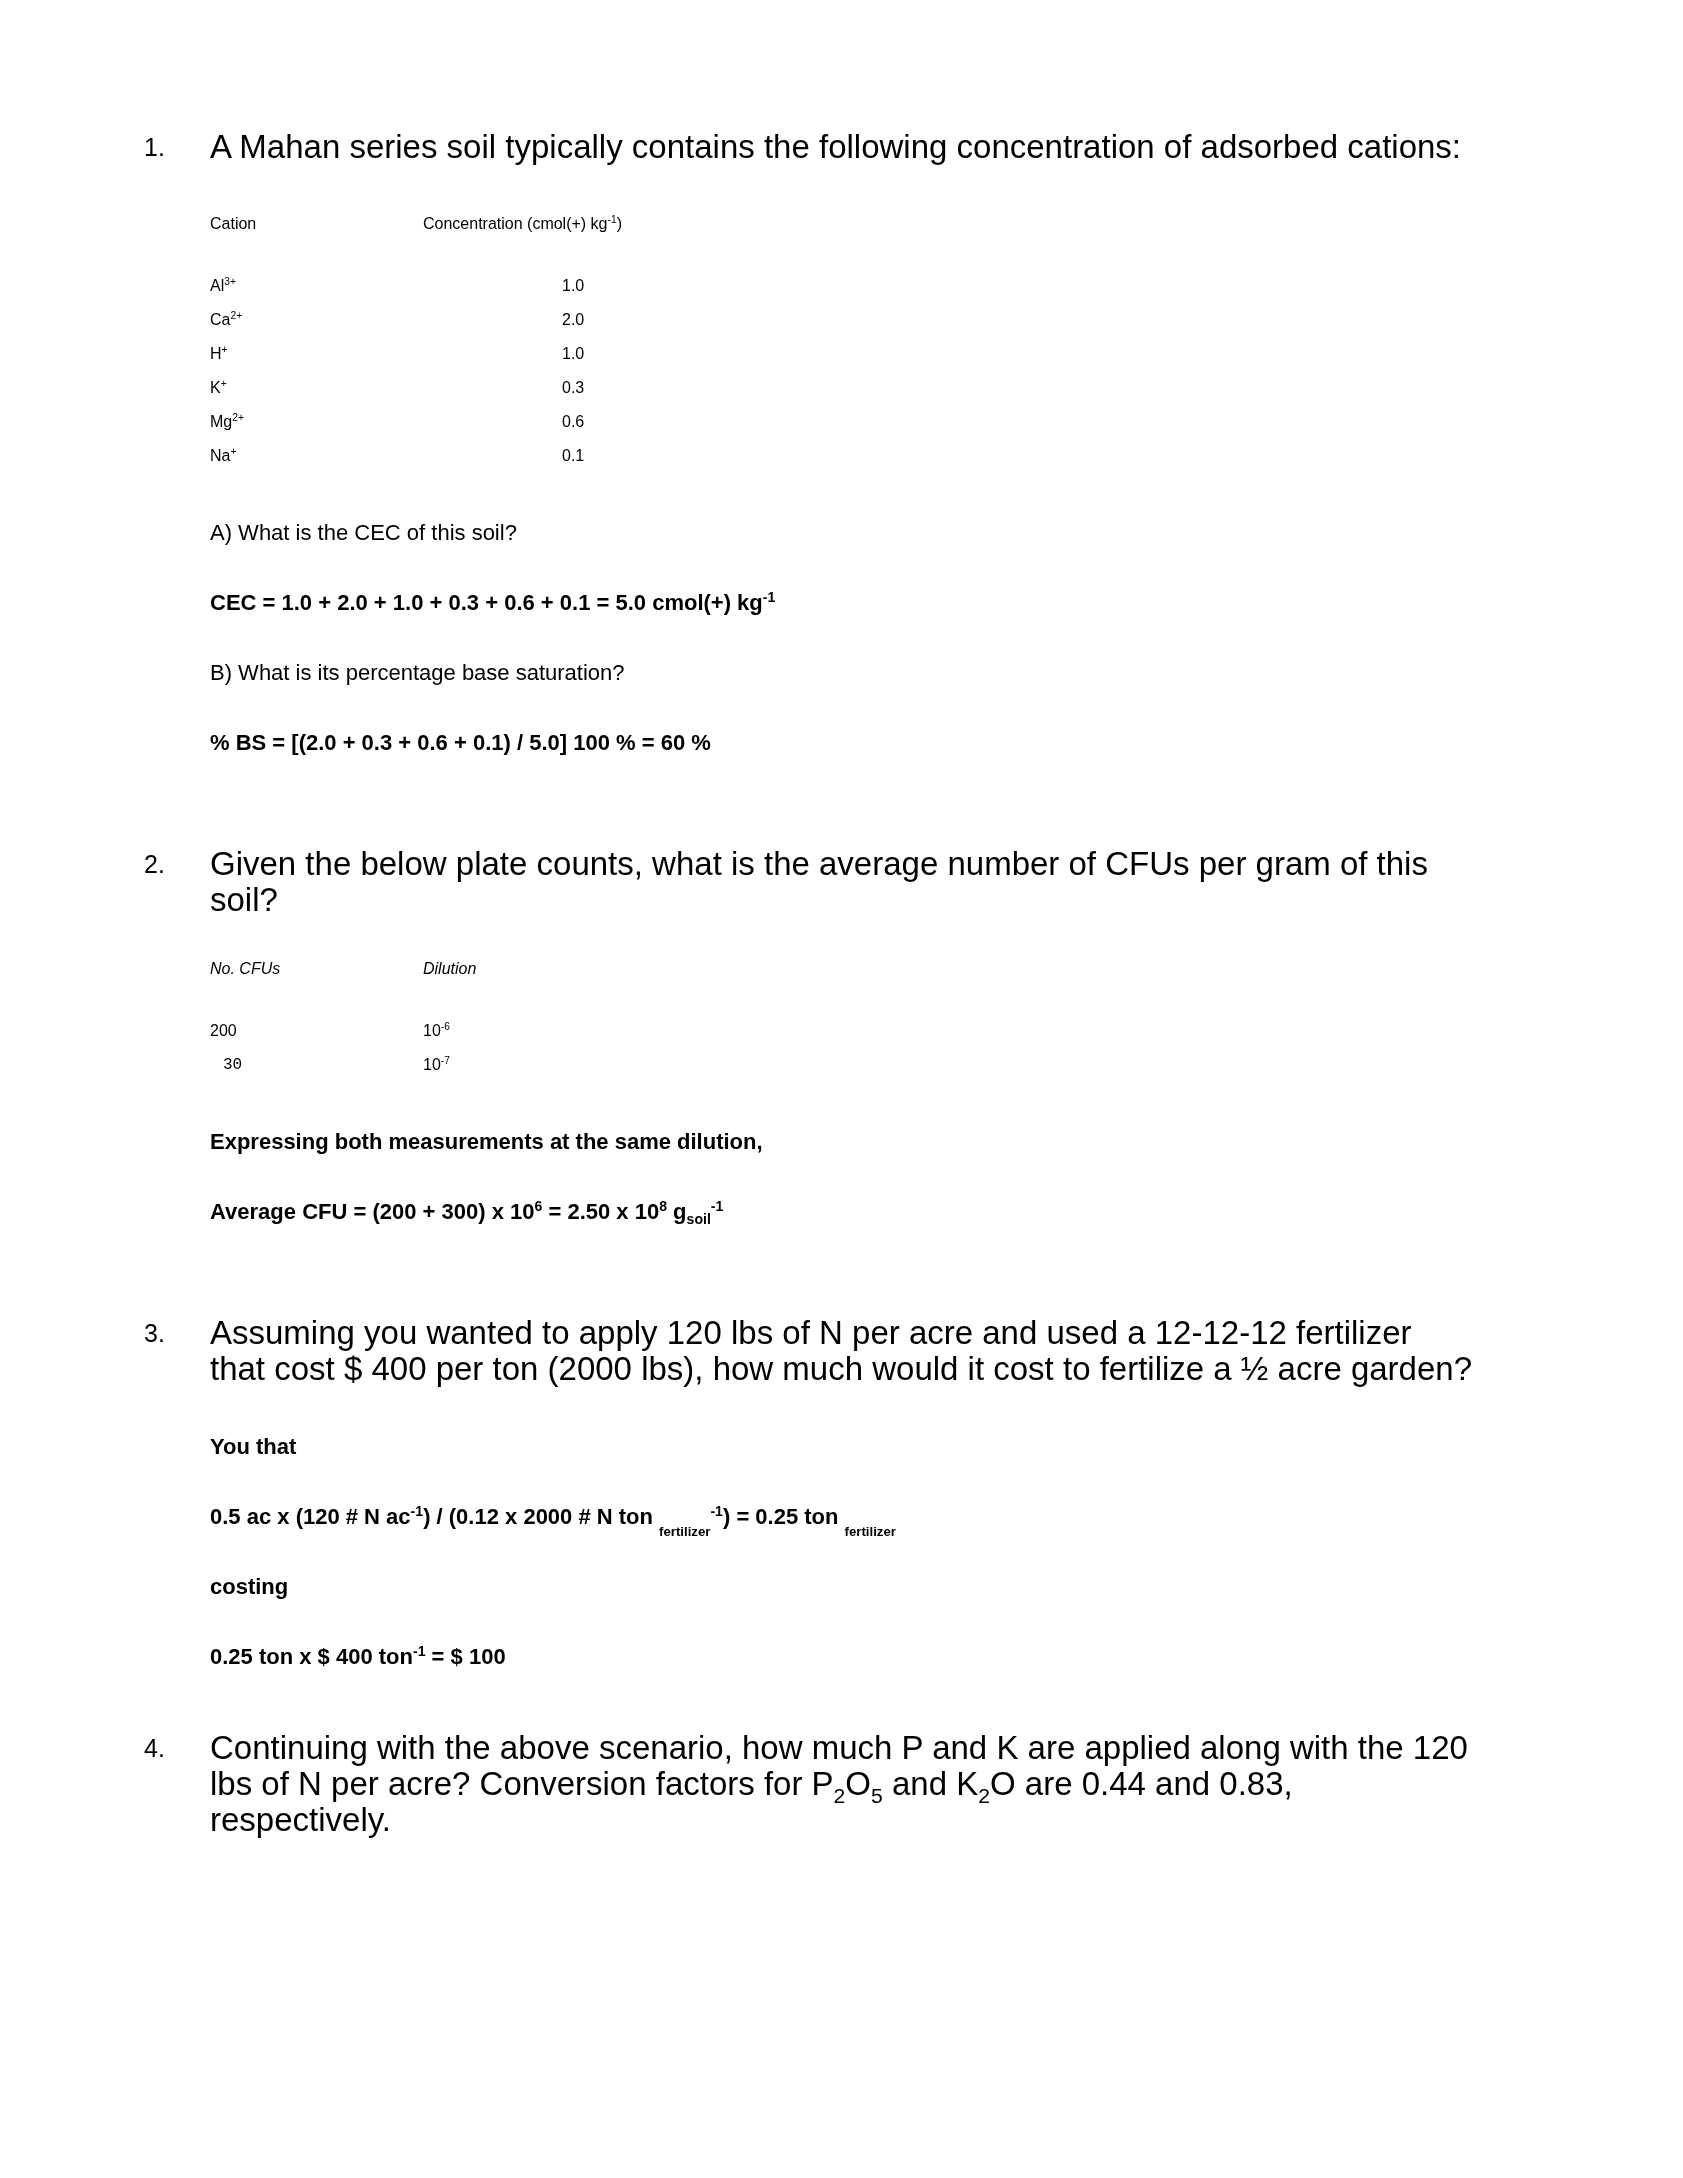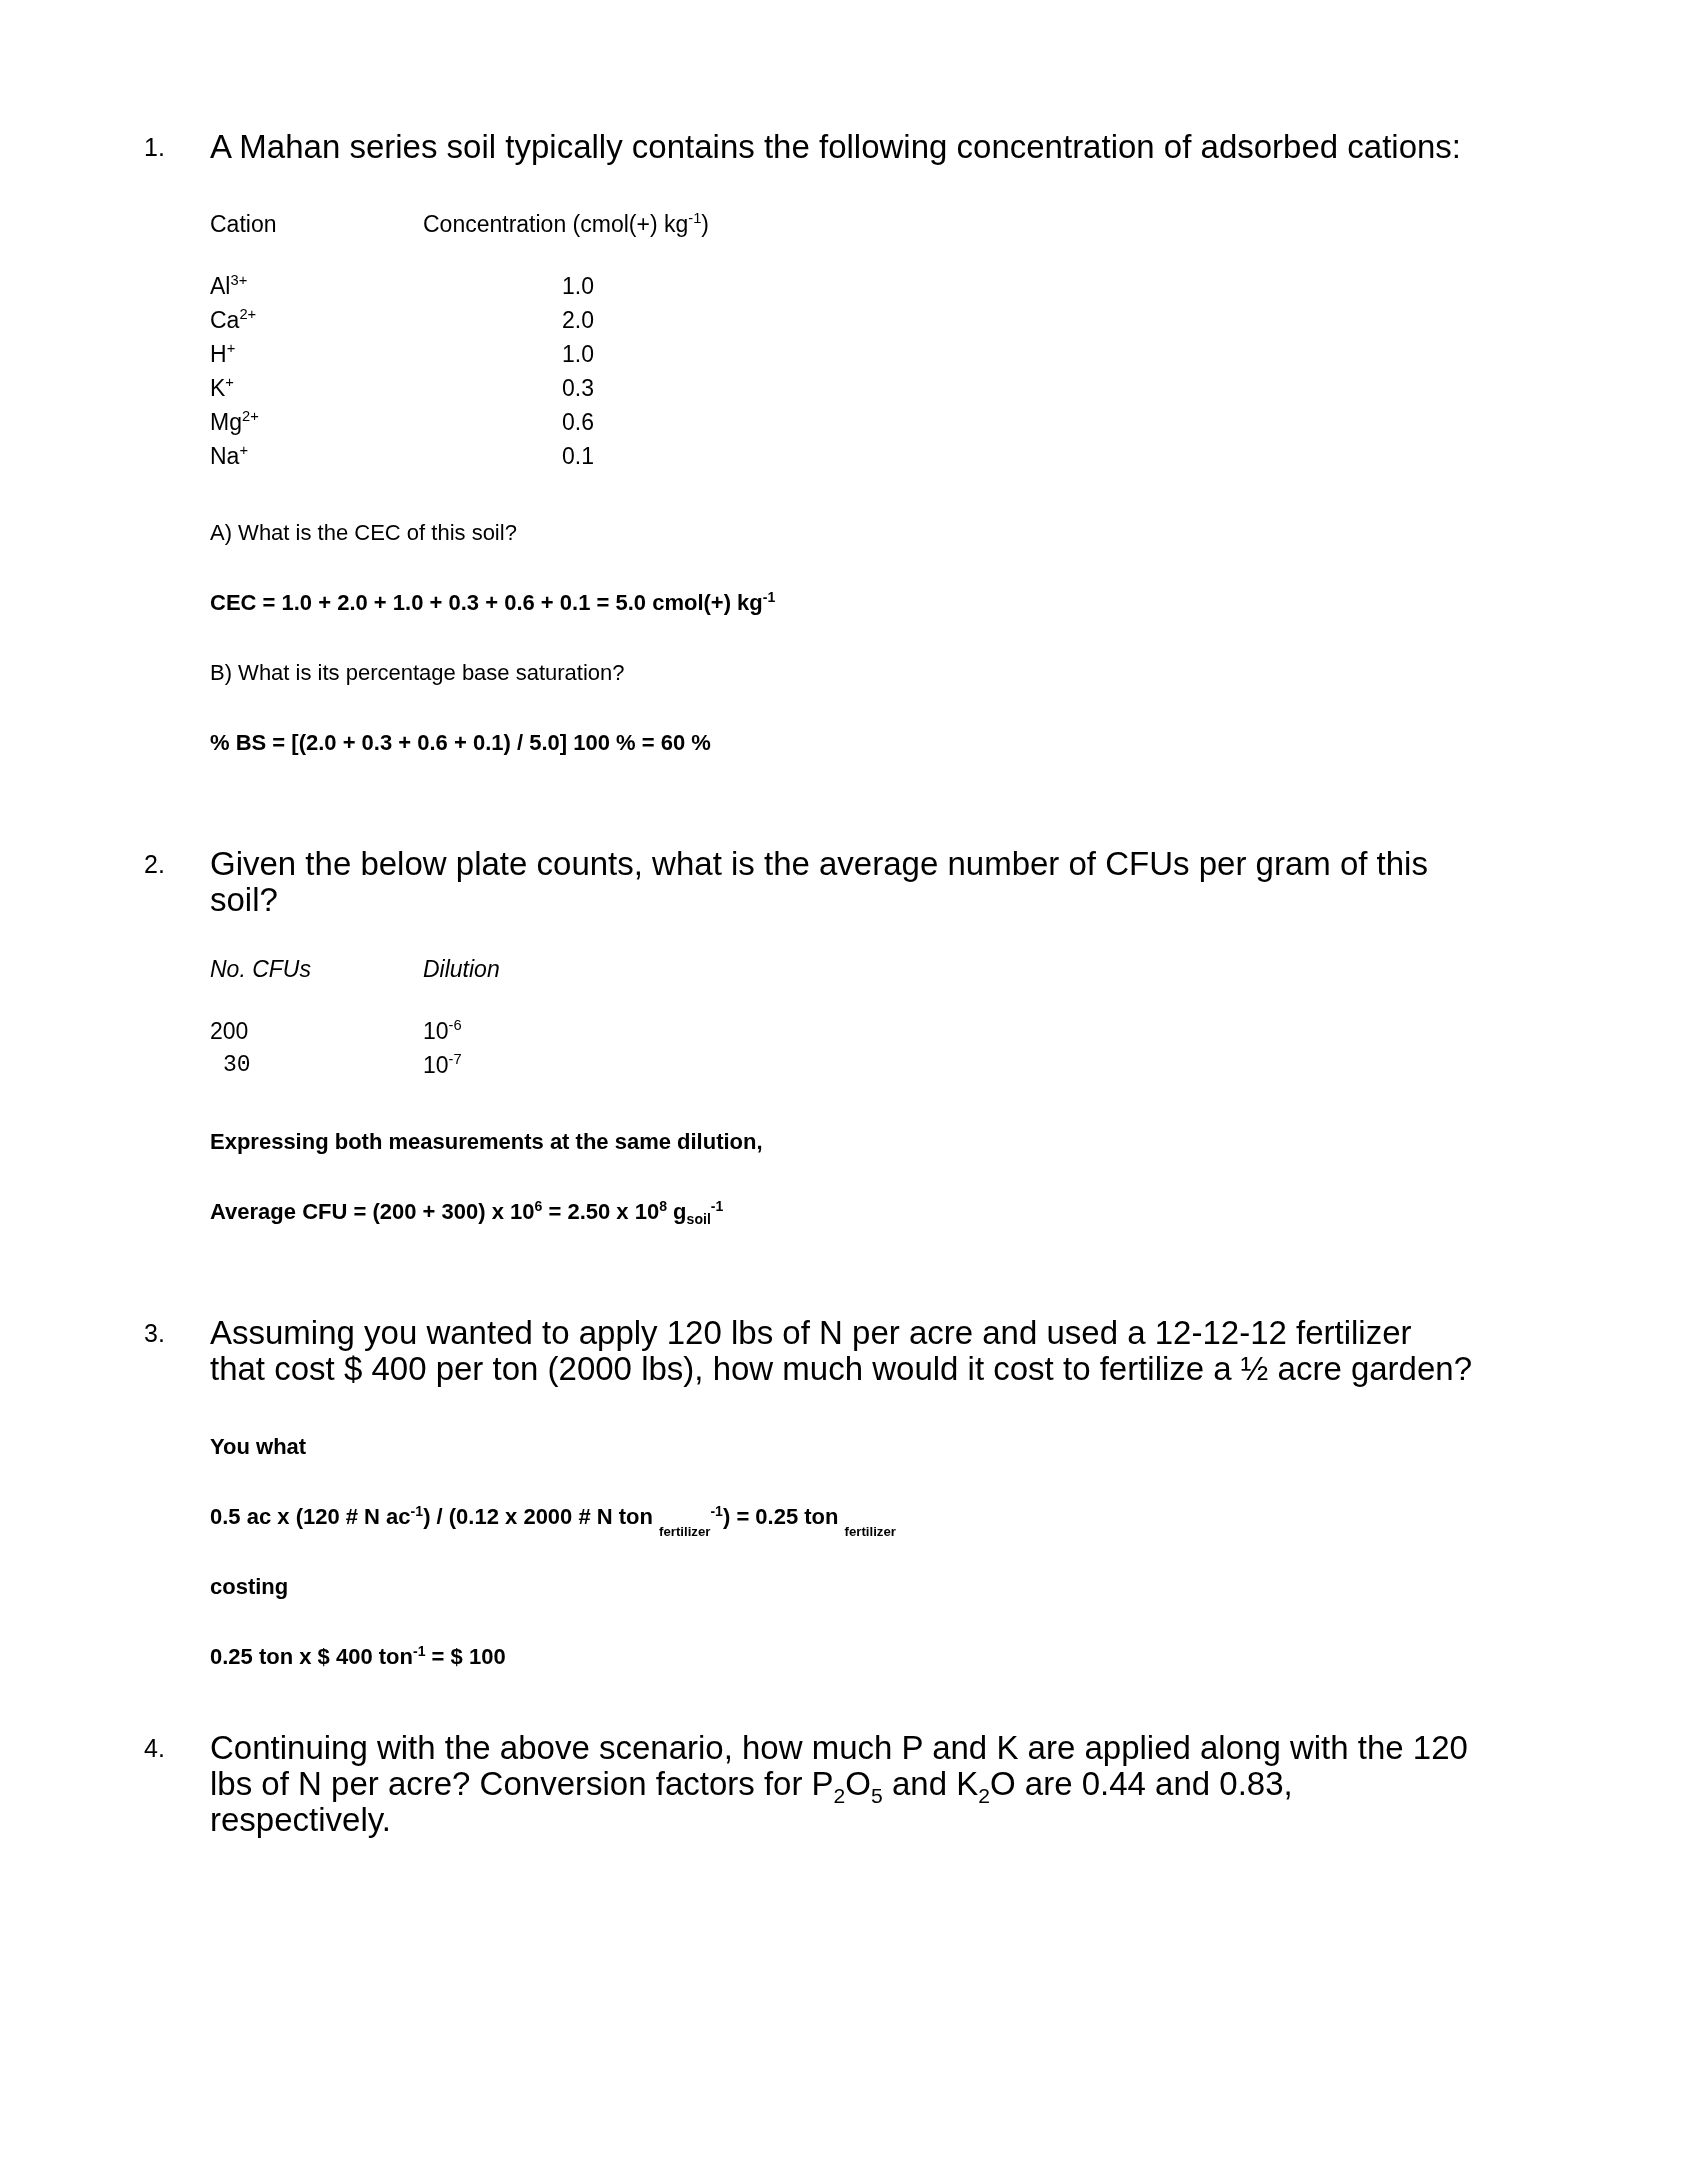--- a/index.html
+++ b/index.html
@@ -54,21 +54,21 @@
     font-weight: bold;
   }
   .italic {
     font-style: italic;
     margin-top: 48px;
   }
 
   
   .data-table {
     border-collapse: collapse;
-    font-size: 23px;
+    font-size: 16px;
     line-height: 34px;
   }
   .data-table td {
     padding: 0;
     vertical-align: top;
     white-space: nowrap;
   }
   .col-label {
     width: 213px;
     padding-right: 0 !important;
@@ -214,21 +214,21 @@
 
   <div class="sp-86"></div>
 
   <div class="problem">
     <div class="problem-number">3.</div>
     <div class="q-text">Assuming you wanted to apply 120 lbs of N per acre and used a 12-12-12 fertilizer that cost $ 400 per ton (2000 lbs), how much would it cost to fertilize a ½ acre garden?</div>
   </div>
 
   <div class="sp-42"></div>
 
-  <div class="indent line bold">You what</div>
+  <div class="indent line bold">You that</div>
 
   <div class="sp-34"></div>
 
   <div class="indent line bold"><span>0.5 ac x (120 # N ac</span><sup>-1</sup><span>) / (0.12 x 2000 # N ton </span><span class="sub-sm">fertilizer</span><sup>-1</sup><span>) = 0.25 ton </span><span class="sub-sm">fertilizer</span></div>
 
   <div class="sp-34"></div>
 
   <div class="indent line bold">costing</div>
 
   <div class="sp-34"></div>

